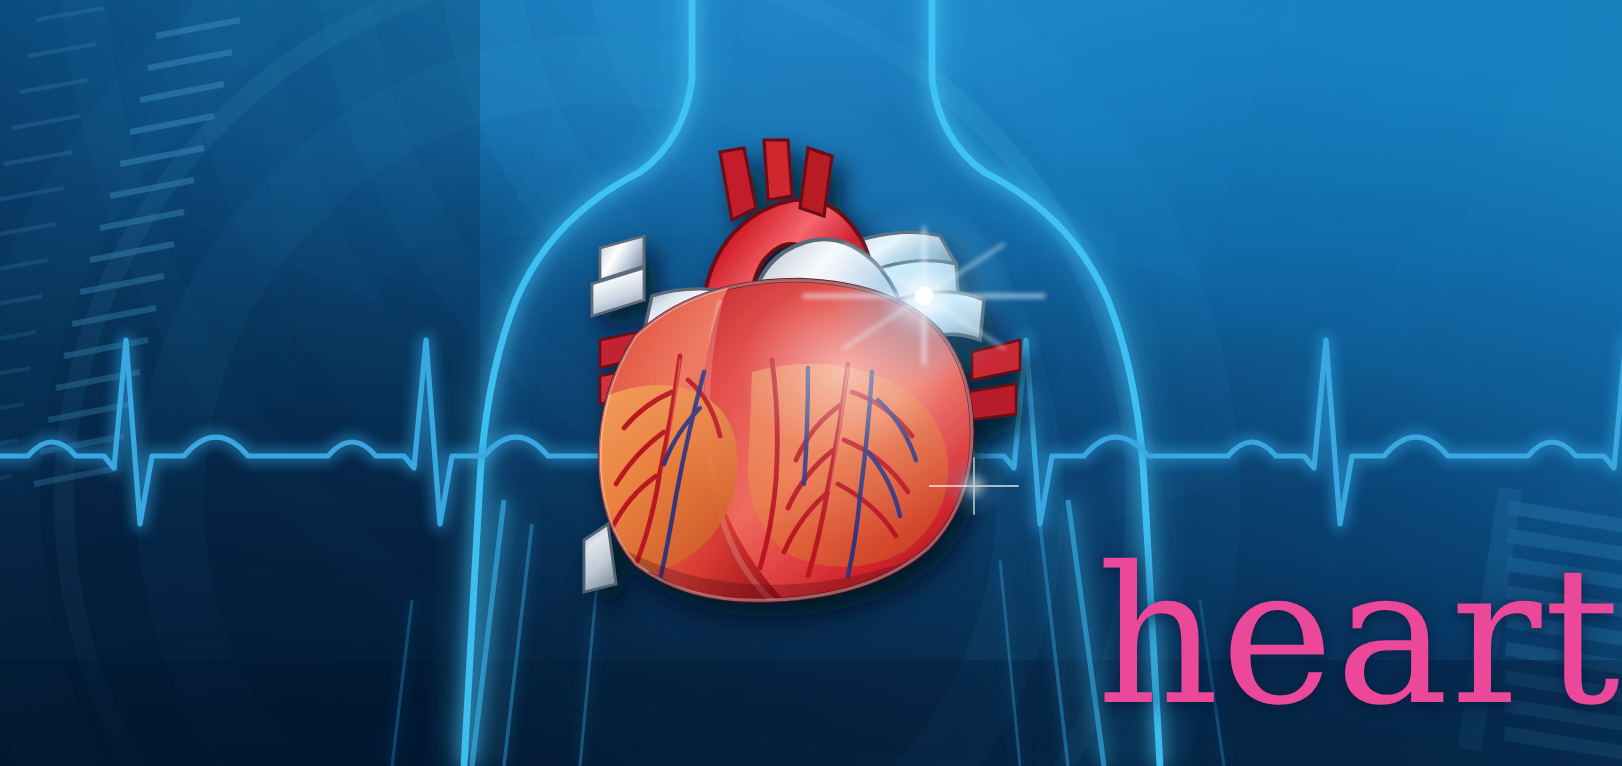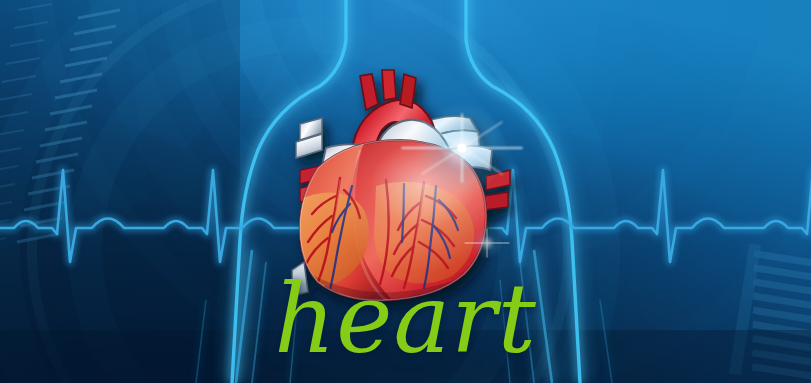--- a/index.html
+++ b/index.html
@@ -11,30 +11,29 @@
     background:#0b3560;
   }
   .layer{position:absolute;inset:0;}
   .nosel{user-select:none;}
 
   
   #word{
     position:absolute;
     left:0; right:0;
     top:272px;
-    text-align:center;
-    color:#84cc16;
+    text-align:right;
+    color:#ec4899;
     font-family:"DejaVu Serif", serif;
     font-size:95px;
     line-height:1;
     font-weight:400;
     letter-spacing:1px;
     text-shadow:0 0 18px rgba(10,40,80,.75), 0 2px 6px rgba(0,20,45,.6);
     pointer-events:none;
-    font-style:italic;
   }
 </style>
 </head>
 <body>
 
 <div id="stage">
 
   <svg class="layer" viewBox="0 0 811 383" width="811" height="383" preserveAspectRatio="none">
     <defs>
       <linearGradient id="gBase" x1="0.12" y1="1" x2="0.72" y2="0">

